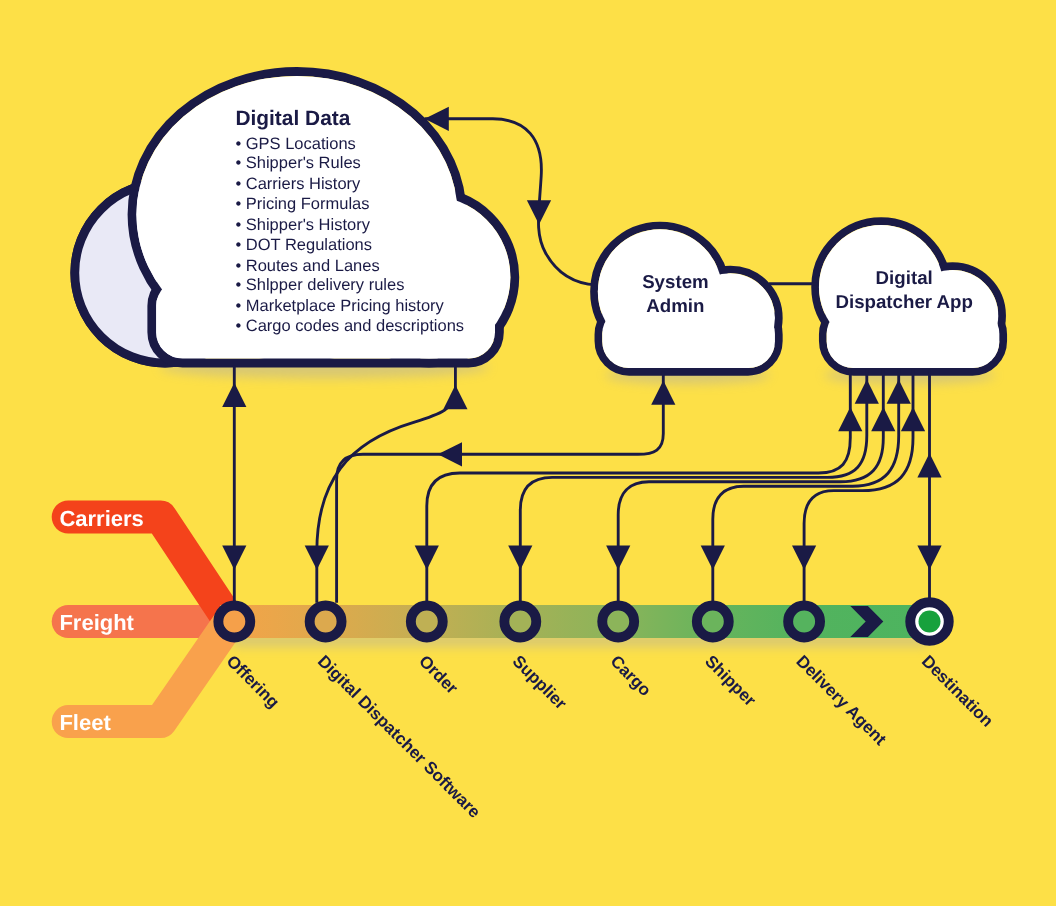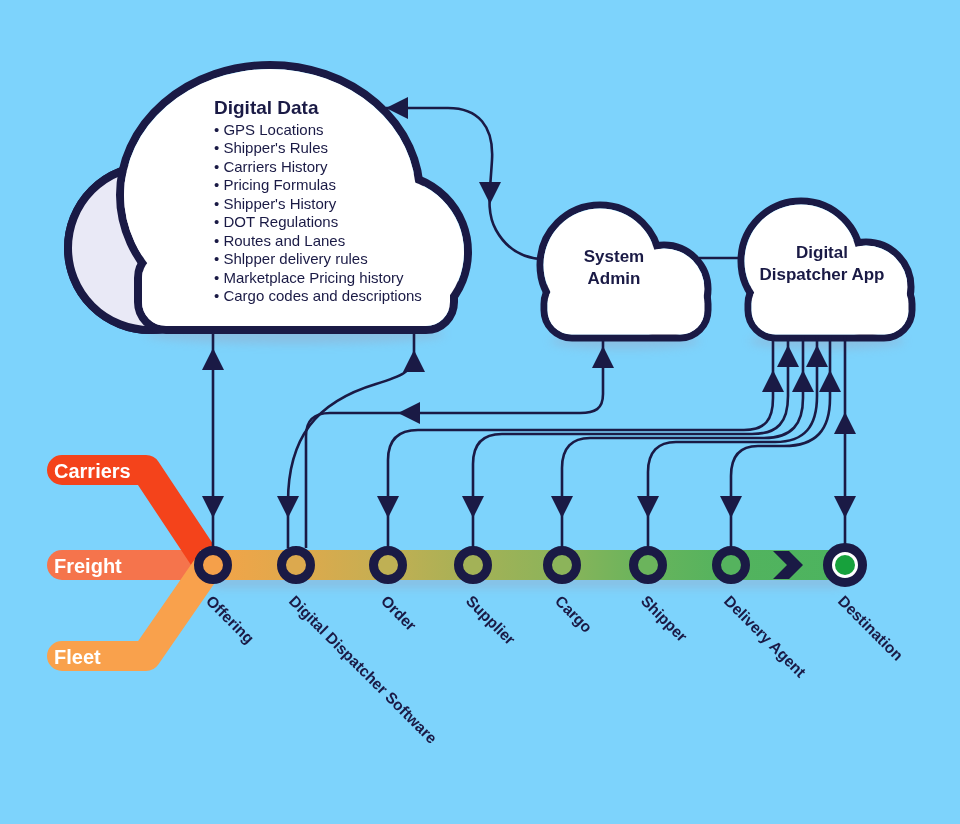--- a/index.html
+++ b/index.html
@@ -1,16 +1,16 @@
 <!DOCTYPE html>
 <html style="--navy: #1A1A45; --back-cloud-fill: #E9E9F6; --carriers: #F4431B; --freight: #F5744C; --fleet: #F9A14C; --destination-dot: #17A13C;"><head>
 <meta charset="utf-8">
 <style>
   html,body{margin:0;padding:0;background:#ffffff;}
-  .stage{position:relative;width:960px;height:824px;background:#7dd3fc;overflow:hidden;
+  .stage{position:relative;width:960px;height:824px;background:#fde047;overflow:hidden;
          font-family:"Liberation Sans", sans-serif;}
   svg text{fill:var(--navy,#1A1A45);font-family:"Liberation Sans",sans-serif;}
   .ln{fill:none;stroke:var(--navy,#1A1A45);stroke-width:2.6;}
   .ar{fill:var(--navy,#1A1A45);stroke:none;}
   .cl-s{fill:none;stroke:var(--navy,#1A1A45);stroke-width:8;}
   .cl-s7{fill:none;stroke:var(--navy,#1A1A45);stroke-width:7;}
   .cl-f{fill:#ffffff;stroke:none;}
   .shadow{fill:#9BA0BC;opacity:.38;}
   .cloud-title{font-size:19px;font-weight:bold;}
   .cloud-sub{font-size:17px;font-weight:bold;text-anchor:middle;}

